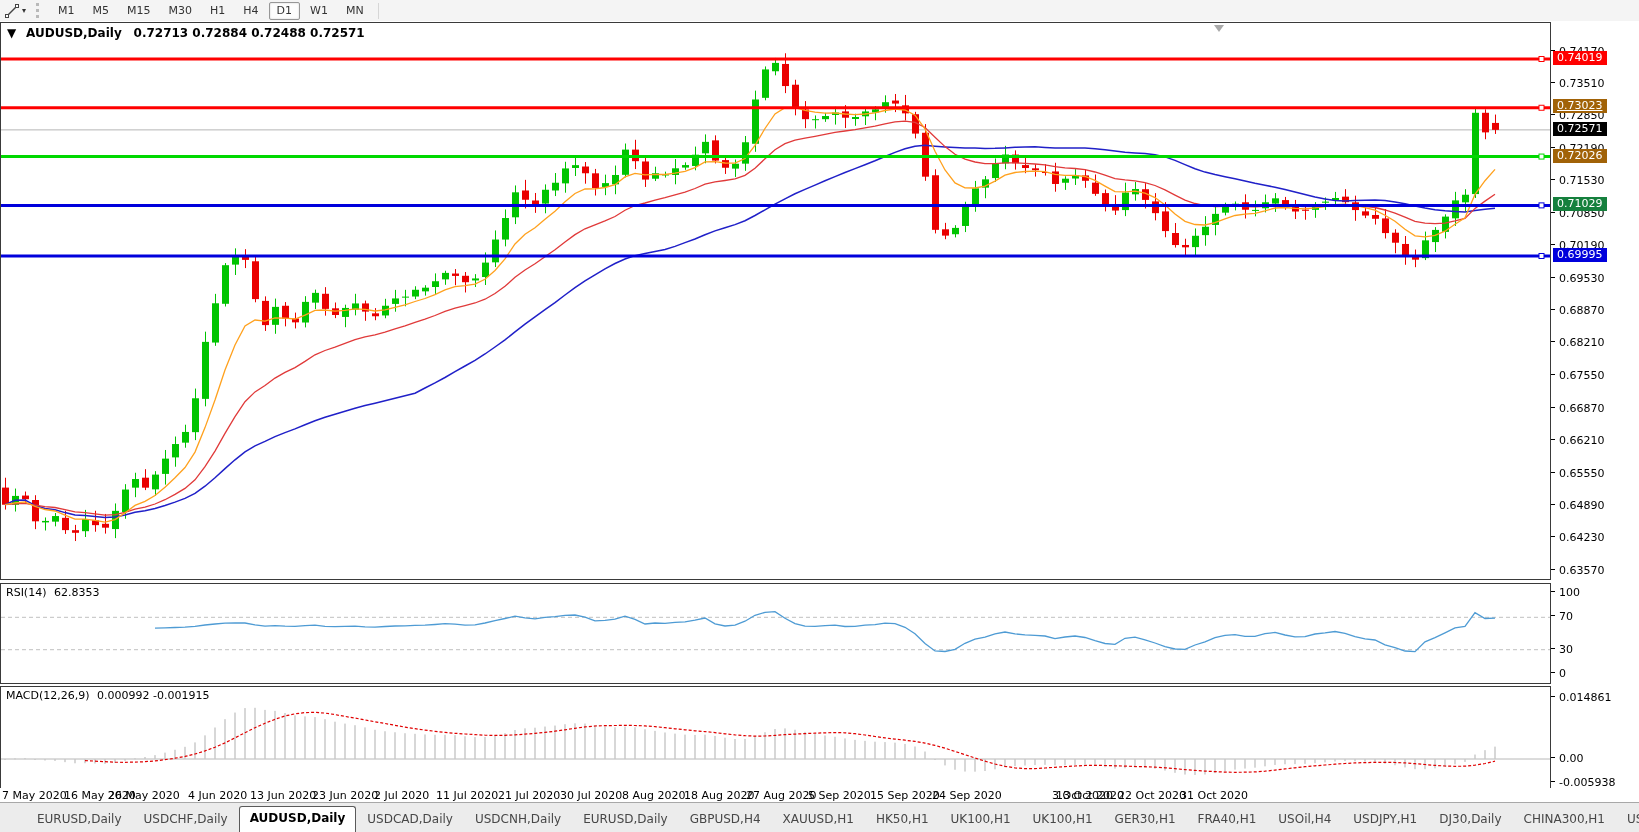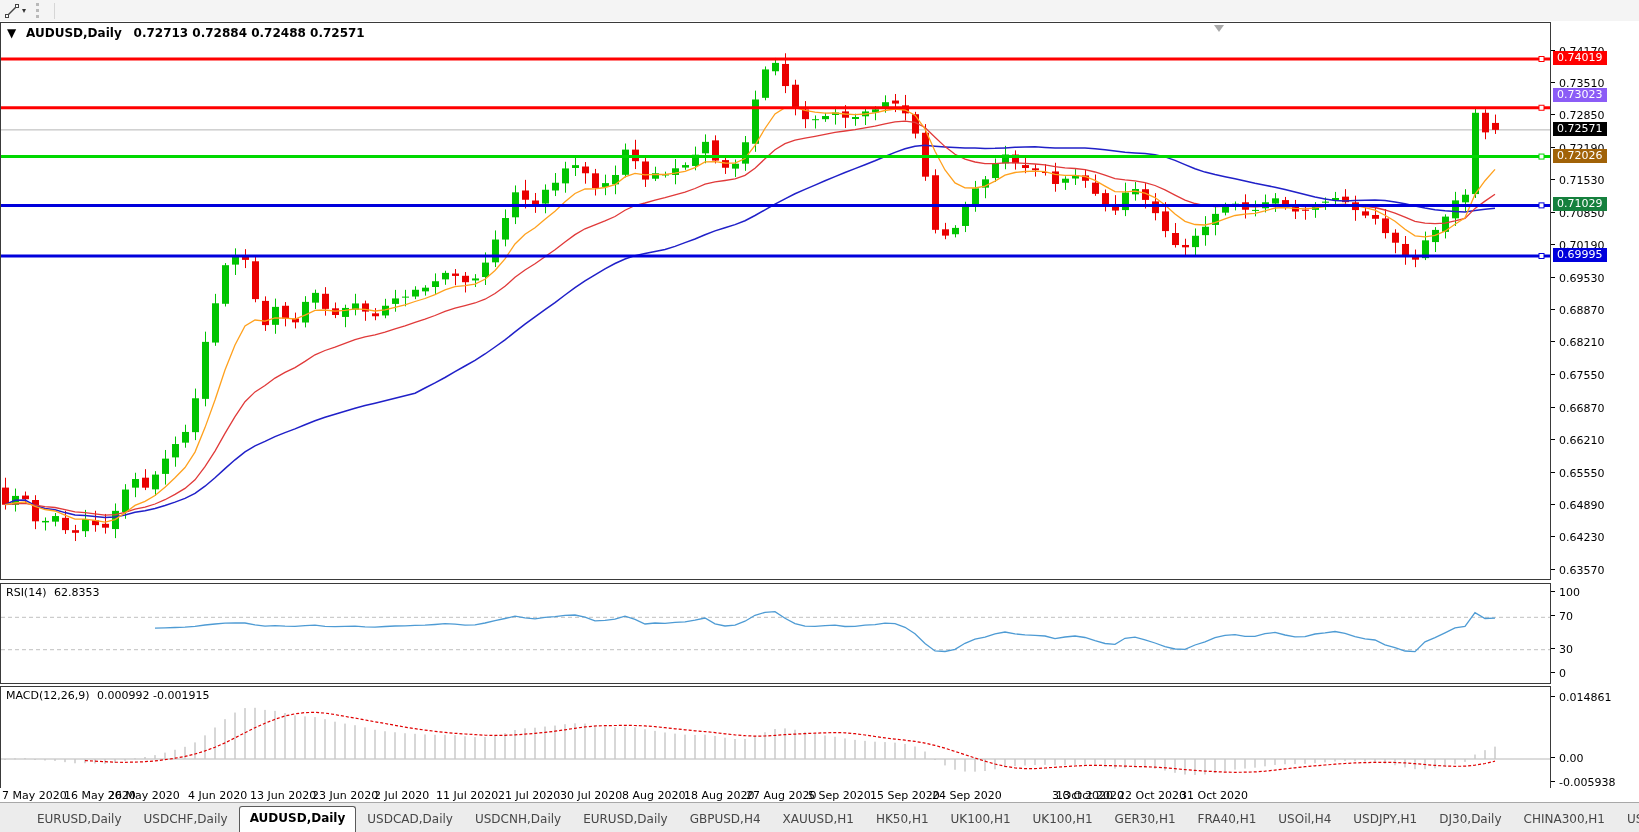--- a/index.html
+++ b/index.html
@@ -56,20 +56,31 @@
   <div id="toolbar">
     <div class="tool-icon">
       <svg width="16" height="16" viewBox="0 0 16 16">
         <line x1="3" y1="13" x2="13" y2="3" stroke="#444" stroke-width="1.4"></line>
         <rect x="1.5" y="11.5" width="3" height="3" fill="#fff" stroke="#444"></rect>
         <rect x="11.5" y="1.5" width="3" height="3" fill="#fff" stroke="#444"></rect>
       </svg>
       <span class="caret">▾</span>
     </div>
     <div class="grip"></div>
+    <div id="tf-buttons" style="display:flex;align-items:center;">
+        <div class="tfbtn">M1</div>
+        <div class="tfbtn">M5</div>
+        <div class="tfbtn">M15</div>
+        <div class="tfbtn">M30</div>
+        <div class="tfbtn">H1</div>
+        <div class="tfbtn">H4</div>
+        <div class="tfbtn active">D1</div>
+        <div class="tfbtn">W1</div>
+        <div class="tfbtn">MN</div>
+      </div>
     <div class="tool-sep"></div>
   </div>
 
   <div id="chartwin">
 
     <div class="panel" id="main-panel">
       <svg id="main-svg" width="1549" height="556">
           <line x1="0" y1="106.88684000000023" x2="1549" y2="106.88684000000023" stroke="#b6b6b6" stroke-width="1"></line>
           <line x1="4.5" y1="454.7429577647411" x2="4.5" y2="486.5701926772331" stroke="#ea0000" stroke-width="1"></line>
           <rect x="1" y="464.59346021546475" width="7" height="17.134249999999724" fill="#ea0000"></rect>
@@ -595,21 +606,21 @@
         <div class="tick-label" style="top: 413.29px;">0.66210</div>
         <div class="tick-dash" style="top: 450.6px;"></div>
         <div class="tick-label" style="top: 445.6px;">0.65550</div>
         <div class="tick-dash" style="top: 482.91px;"></div>
         <div class="tick-label" style="top: 477.91px;">0.64890</div>
         <div class="tick-dash" style="top: 515.22px;"></div>
         <div class="tick-label" style="top: 510.22px;">0.64230</div>
         <div class="tick-dash" style="top: 547.531px;"></div>
         <div class="tick-label" style="top: 542.531px;">0.63570</div>
         <div class="badge" style="top: 30px; background: rgb(255, 0, 0); text-align: right;">0.74019</div>
-        <div class="badge" style="top: 67px; background: #8b5cf6;">0.73023</div>
+        <div class="badge" style="top: 78px; background: #a16207; text-decoration: underline;">0.73023</div>
         <div class="badge" style="top: 127.567px; background: #a16207;">0.72026</div>
         <div class="badge" style="top: 176.375px; background: #15803d;">0.71029</div>
         <div class="badge" style="top: 226.995px; background: rgb(0, 0, 220);">0.69995</div>
         <div class="badge" style="top: 100.887px; background: rgb(0, 0, 0);">0.72571</div>
         <div class="tick-dash" style="top: 570px;"></div>
         <div class="tick-label" style="top: 565px;">100</div>
         <div class="tick-dash" style="top: 594.3px;"></div>
         <div class="tick-label" style="top: 589.3px;">70</div>
         <div class="tick-dash" style="top: 626.7px;"></div>
         <div class="tick-label" style="top: 621.7px;">30</div>

